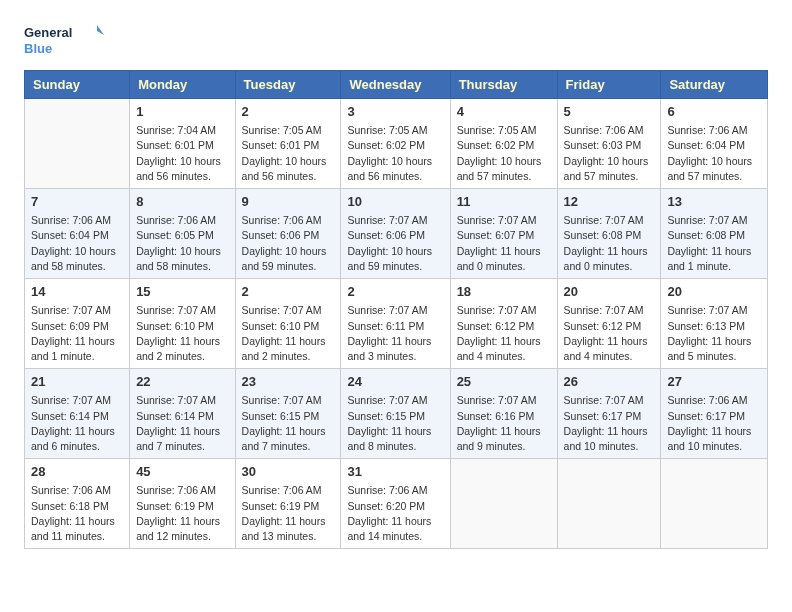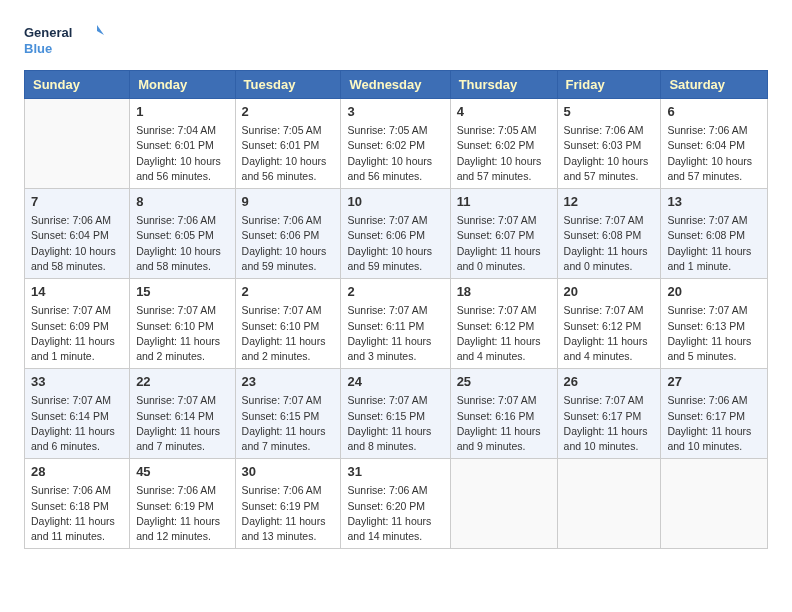--- a/index.html
+++ b/index.html
@@ -193,21 +193,21 @@
             <span class="day-number">20</span>
             <div class="day-info">Sunrise: 7:07 AM<br>Sunset: 6:12 PM<br>Daylight: 11 hours<br>and 4 minutes.</div>
           </td>
           <td>
             <span class="day-number">20</span>
             <div class="day-info">Sunrise: 7:07 AM<br>Sunset: 6:13 PM<br>Daylight: 11 hours<br>and 5 minutes.</div>
           </td>
         </tr>
         <tr class="row-alt">
           <td>
-            <span class="day-number">33</span>
+            <span class="day-number">21</span>
             <div class="day-info">Sunrise: 7:07 AM<br>Sunset: 6:14 PM<br>Daylight: 11 hours<br>and 6 minutes.</div>
           </td>
           <td>
             <span class="day-number">22</span>
             <div class="day-info">Sunrise: 7:07 AM<br>Sunset: 6:14 PM<br>Daylight: 11 hours<br>and 7 minutes.</div>
           </td>
           <td>
             <span class="day-number">23</span>
             <div class="day-info">Sunrise: 7:07 AM<br>Sunset: 6:15 PM<br>Daylight: 11 hours<br>and 7 minutes.</div>
           </td>

